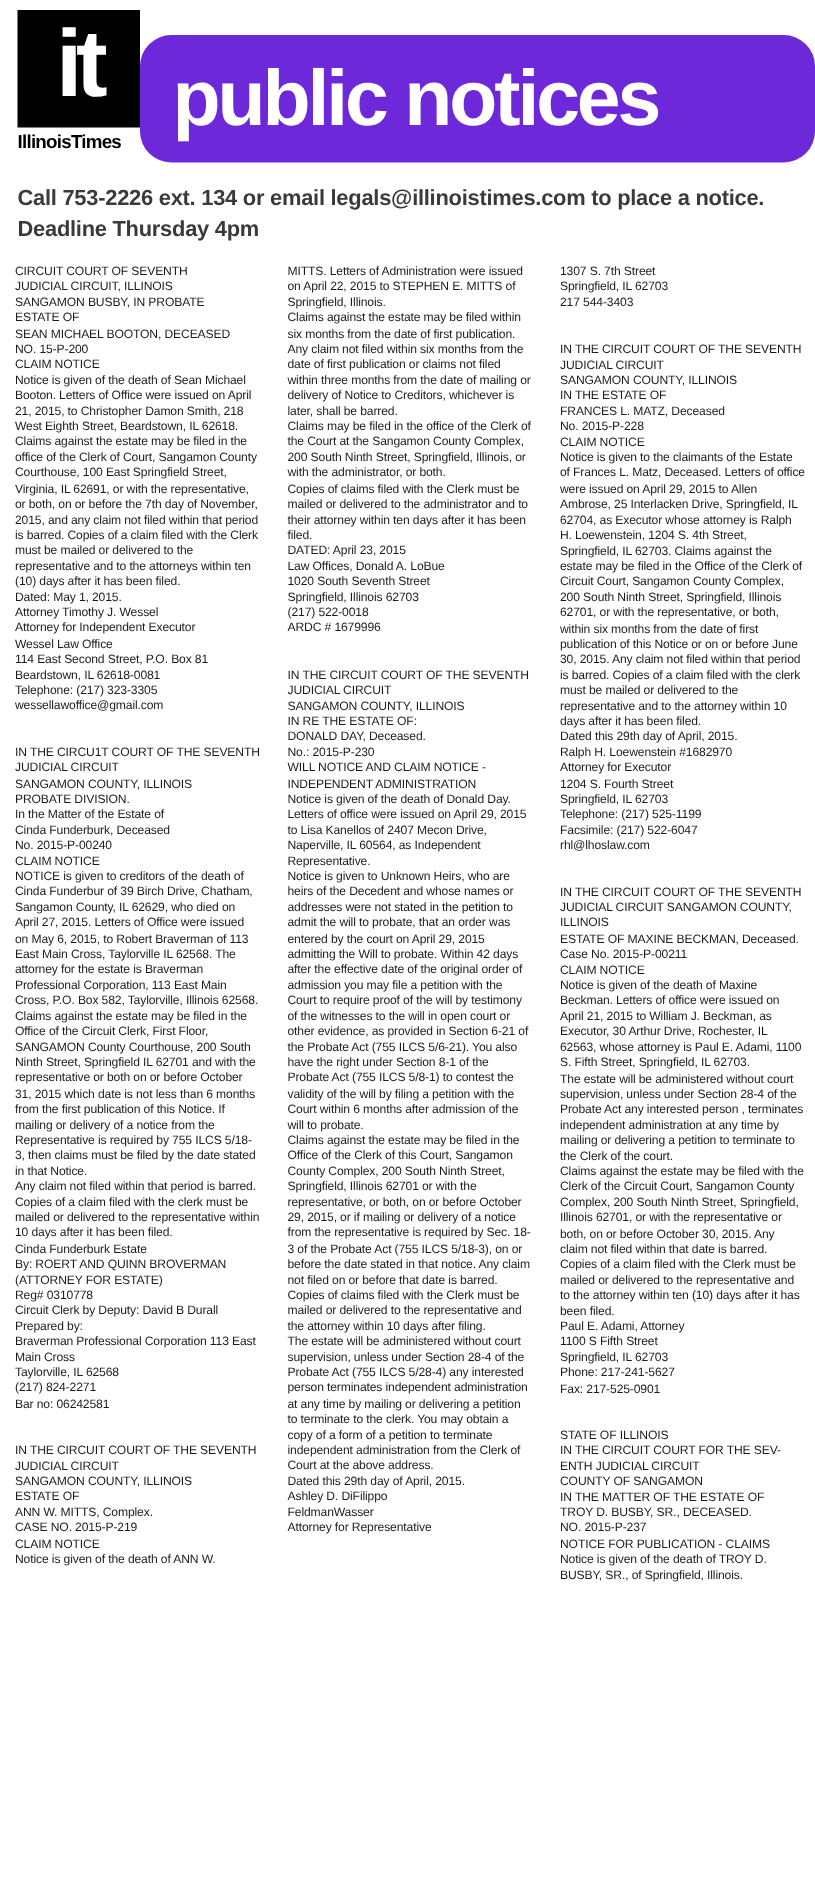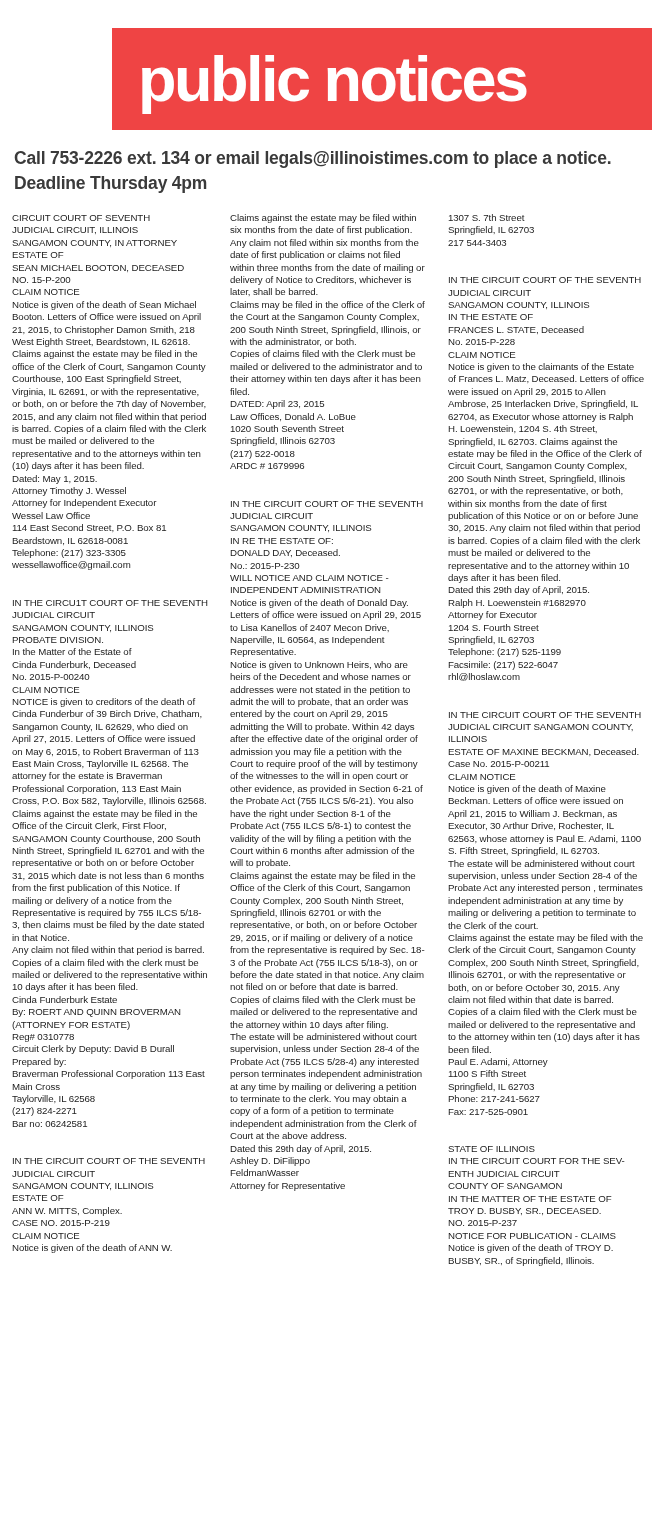--- a/index.html
+++ b/index.html
@@ -58,36 +58,40 @@
     letter-spacing: -0.1px; color: #1c1c1c;
     text-align: left; word-spacing: 0;
   }
 </style>
 </head>
 <body>
 
 <div class="page">
 
   <header class="masthead">
-    <div class="banner" style="background: #ef4444;">
+    <div class="logo">
+      <div class="logo-box" style="background: rgb(0, 0, 0);">it</div>
+      <div class="logo-name">IllinoisTimes</div>
+    </div>
+    <div class="banner" style="background: #6d28d9; border-radius: 25px;">
       <span class="banner-title">public notices</span>
     </div>
   </header>
 
   <div class="contact">
     <div>Call 753-2226 ext. 134 or email legals@illinoistimes.com to place a notice.</div>
     <div>Deadline Thursday 4pm</div>
   </div>
 
   <main class="columns" id="columns">
       <div class="col">
         <div class="notice">
           <p class="np">CIRCUIT COURT OF SEVENTH</p>
           <p class="np">JUDICIAL CIRCUIT, ILLINOIS</p>
-          <p class="np">SANGAMON COUNTY, IN ATTORNEY</p>
+          <p class="np">SANGAMON BUSBY, IN PROBATE</p>
           <p class="np">ESTATE OF</p>
           <p class="np">SEAN MICHAEL BOOTON, DECEASED</p>
           <p class="np">NO. 15-P-200</p>
           <p class="np">CLAIM NOTICE</p>
           <p class="np">Notice is given of the death of Sean Michael Booton. Letters of Office were issued on April 21, 2015, to Christopher Damon Smith, 218 West Eighth Street, Beardstown, IL 62618.</p>
           <p class="np">Claims against the estate may be filed in the office of the Clerk of Court, Sangamon County Courthouse, 100 East Springfield Street, Virginia, IL 62691, or with the representative, or both, on or before the 7th day of November, 2015, and any claim not filed within that period is barred. Copies of a claim filed with the Clerk must be mailed or delivered to the representative and to the attorneys within ten (10) days after it has been filed.</p>
           <p class="np">Dated:  May 1, 2015.</p>
           <p class="np">Attorney Timothy J. Wessel</p>
           <p class="np">Attorney for Independent Executor</p>
           <p class="np">Wessel Law Office</p>
@@ -125,20 +129,21 @@
           <p class="np">SANGAMON COUNTY, ILLINOIS</p>
           <p class="np">ESTATE OF</p>
           <p class="np">ANN W. MITTS, Complex.</p>
           <p class="np">CASE NO. 2015-P-219</p>
           <p class="np">CLAIM NOTICE</p>
           <p class="np">Notice is given of the death of ANN W.</p>
         </div>
       </div>
       <div class="col">
         <div class="notice">
+          <p class="np">MITTS.  Letters of Administration were issued on April 22, 2015 to STEPHEN E. MITTS of Springfield, Illinois.</p>
           <p class="np">Claims against the estate may be filed within six months from the date of first publication.  Any claim not filed within six months from the date of first publication or claims not filed within three months from the date of mailing or delivery of Notice to Creditors, whichever is later, shall be barred.</p>
           <p class="np">Claims may be filed in the office of the Clerk of the Court at the Sangamon County Complex, 200 South Ninth Street, Springfield, Illinois, or with the administrator, or both.</p>
           <p class="np">Copies of claims filed with the Clerk must be mailed or delivered to the administrator and to their attorney within ten days after it has been filed.</p>
           <p class="np">DATED: April 23, 2015</p>
           <p class="np">Law Offices, Donald A. LoBue</p>
           <p class="np">1020 South Seventh Street</p>
           <p class="np">Springfield, Illinois  62703</p>
           <p class="np">(217) 522-0018</p>
           <p class="np">ARDC # 1679996</p>
         </div>
@@ -164,21 +169,21 @@
         <div class="notice">
           <p class="np">1307 S. 7th Street</p>
           <p class="np">Springfield, IL 62703</p>
           <p class="np">217 544-3403</p>
         </div>
         <div class="notice">
           <p class="np">IN THE CIRCUIT COURT OF THE SEVENTH</p>
           <p class="np">JUDICIAL CIRCUIT</p>
           <p class="np">SANGAMON COUNTY, ILLINOIS</p>
           <p class="np">IN THE ESTATE OF</p>
-          <p class="np">FRANCES L. STATE, Deceased</p>
+          <p class="np">FRANCES L. MATZ, Deceased</p>
           <p class="np">No. 2015-P-228</p>
           <p class="np">CLAIM NOTICE</p>
           <p class="np">Notice is given to the claimants of the Estate of Frances L. Matz, Deceased. Letters of office were issued on April 29, 2015 to Allen Ambrose, 25 Interlacken Drive, Springfield, IL 62704, as Executor whose attorney is Ralph H. Loewenstein, 1204 S. 4th Street, Springfield, IL 62703. Claims against the estate may be filed in the Office of the Clerk of Circuit Court, Sangamon County Complex, 200 South Ninth Street, Springfield, Illinois 62701, or with the representative, or both, within six months from the date of first publication of this Notice or on or before June 30, 2015.  Any claim not filed within that period is barred.  Copies of a claim filed with the clerk must be mailed or delivered to the representative and to the attorney within 10 days after it has been filed.</p>
           <p class="np">Dated this 29th day of April, 2015.</p>
           <p class="np">Ralph H. Loewenstein #1682970</p>
           <p class="np">Attorney for Executor</p>
           <p class="np">1204 S. Fourth Street</p>
           <p class="np">Springfield, IL 62703</p>
           <p class="np">Telephone:  (217) 525-1199</p>
           <p class="np">Facsimile:  (217) 522-6047</p>

